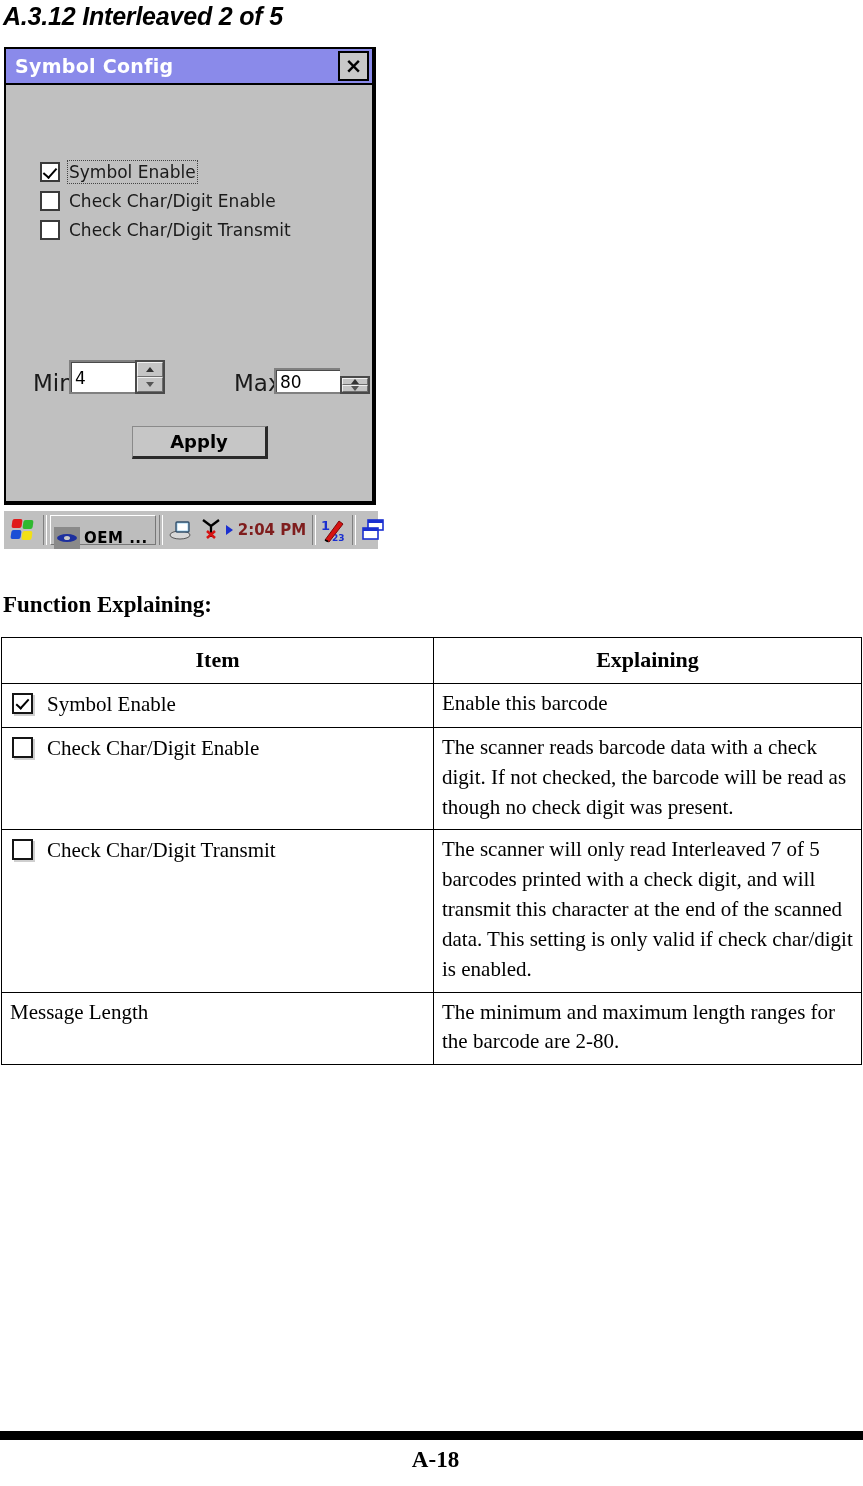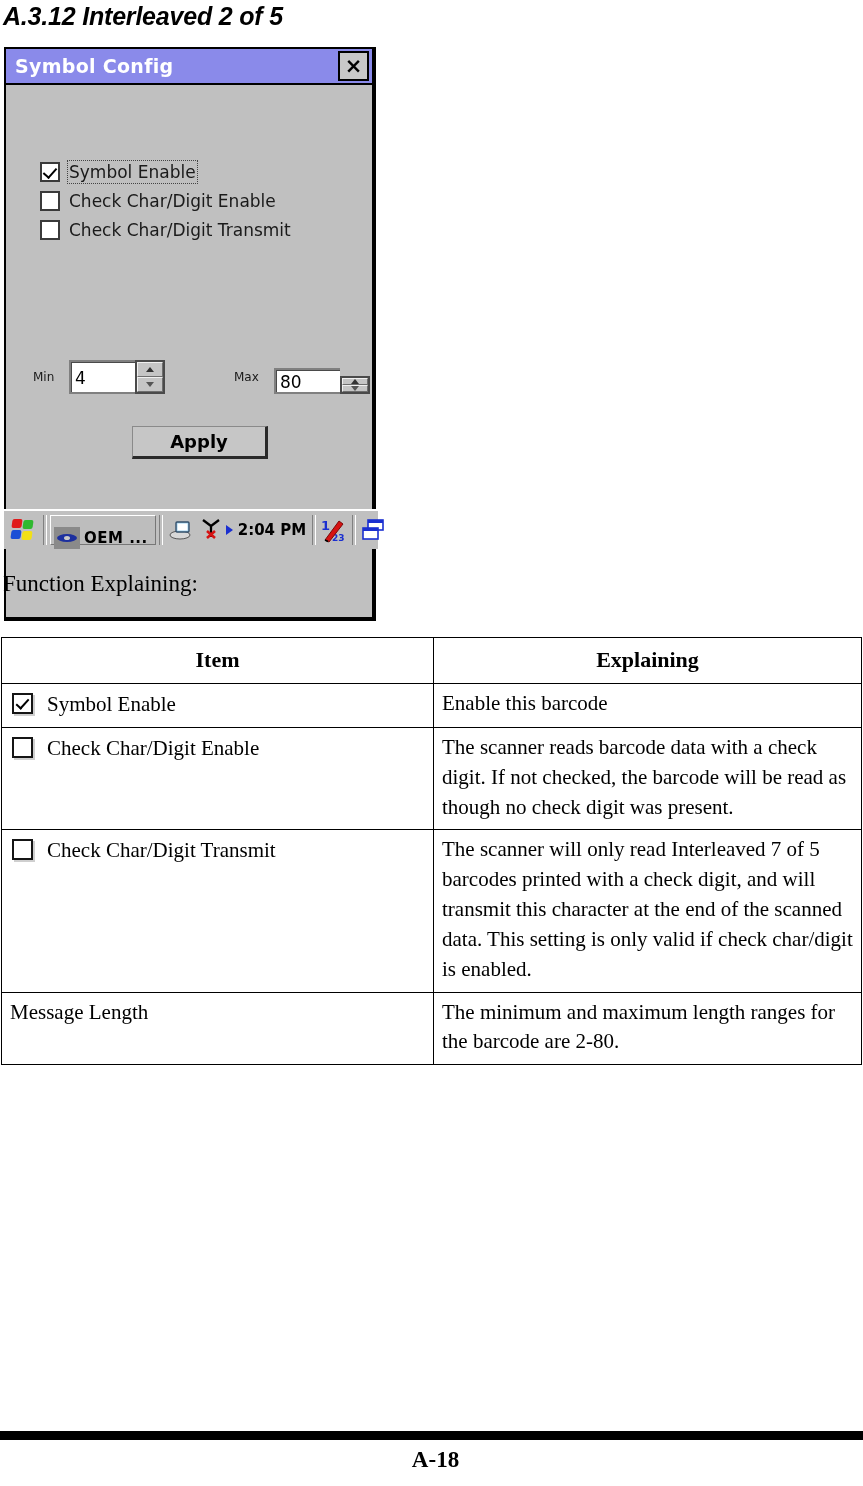--- a/index.html
+++ b/index.html
@@ -33,21 +33,21 @@
     position: absolute;
     left: 4px;
     top: 47px;
     width: 374px;
     height: 504px;
   }
   .pda-window {
     position: absolute;
     left: 0; top: 0;
     width: 372px;
-    height: 574px;
+    height: 458px;
     border: 2px solid #000;
     border-right-width: 4px;
     border-bottom-width: 4px;
     background: #3b82f6;
     box-sizing: border-box;
   }
   .titlebar {
     position: absolute;
     left: 0; top: 0; right: 0;
     height: 36px;
@@ -122,21 +122,21 @@
     transform: rotate(42deg);
   }
   .cb-label.focused {
     outline: 1px dotted #444;
     outline-offset: 1px;
   }
 
   .minmax-label {
     position: absolute;
     font-family: "DejaVu Sans", sans-serif;
-    font-size: 12px;
+    font-size: 23px;
     color: #1a1a1a;
   }
   .spinner {
     position: absolute;
     display: flex;
     align-items: stretch;
     height: 34px;
   }
   .spin-field {
     width: 66px;
@@ -313,40 +313,40 @@
     width: 26px;
     height: 26px;
     margin: 0 2px;
     flex: none;
     position: relative;
   }
   .clock {
     font-family: "DejaVu Sans", sans-serif;
     font-weight: bold;
     font-size: 15px;
-    color: #000000;
+    color: #7f1d1d;
     margin: 0 3px;
     white-space: nowrap;
   }
   .play-tri {
     width: 0; height: 0;
     border-top: 5px solid transparent;
     border-bottom: 5px solid transparent;
     border-left: 7px solid #1a2fd0;
     margin-right: 2px;
     flex: none;
   }
 
   
   .func-heading {
     position: absolute;
     left: 3px;
-    top: 571px;
+    top: 592px;
     font-family: "Liberation Serif", serif;
-    font-weight: normal;
+    font-weight: bold;
     font-size: 23px;
   }
 
   
   table.fn-table {
     position: absolute;
     left: 1px;
     top: 637px;
     width: 861px;
     border-collapse: collapse;

